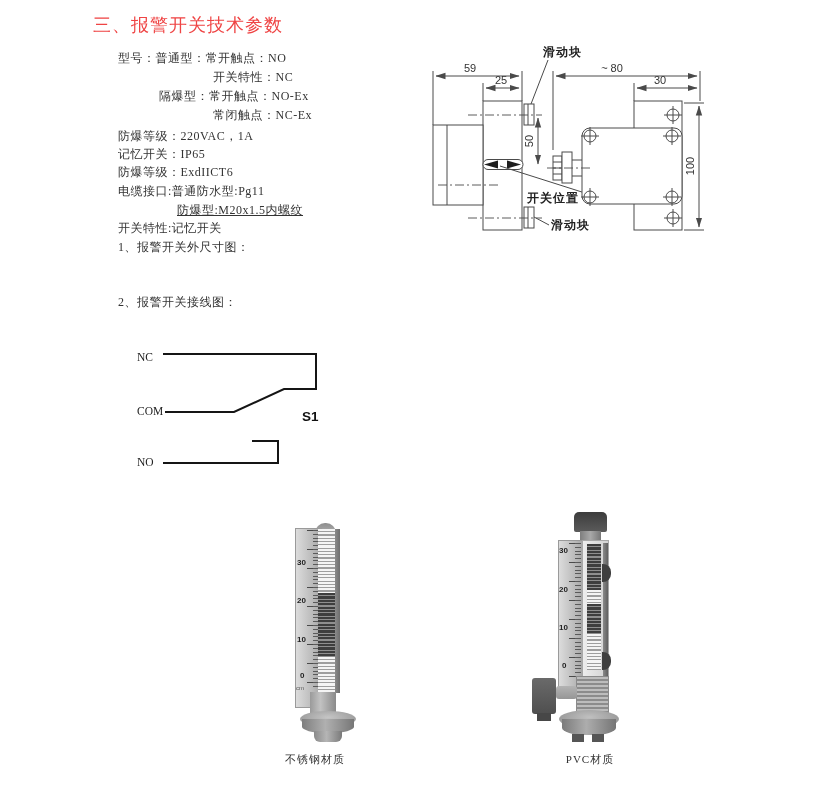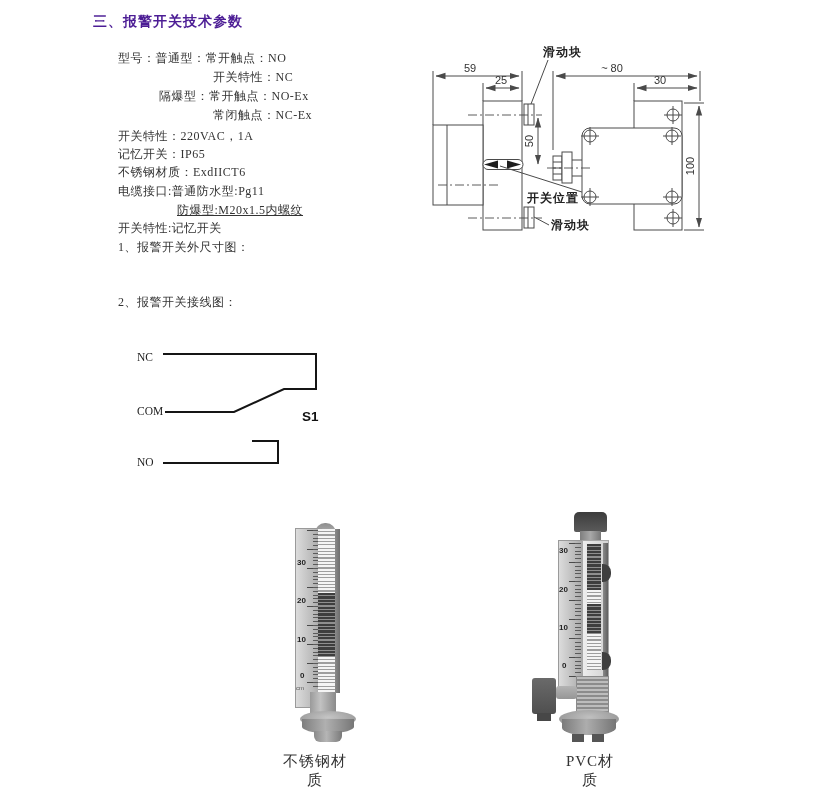--- a/index.html
+++ b/index.html
@@ -1,22 +1,22 @@
 <!DOCTYPE html>
 <html><head>
 <meta charset="utf-8">
 <style>
   html,body{margin:0;padding:0;background:#ffffff;}
   body{width:819px;height:800px;position:relative;overflow:hidden;
        font-family:"Liberation Serif", serif;color:#333;}
   .abs{position:absolute;}
-  .heading{font-family:"Liberation Sans", sans-serif;font-weight:bold;
-           font-size:14px;color:#4c1d95;letter-spacing:1px;}
+  .heading{font-family:"Liberation Sans", sans-serif;font-weight:normal;
+           font-size:18px;color:#ef4444;letter-spacing:1px;}
   .spec{font-size:12px;line-height:13px;color:#333;white-space:pre;letter-spacing:0.5px;}
-  .caption{font-size:15px;color:#333;letter-spacing:1px;}
+  .caption{font-size:11px;color:#333;letter-spacing:1px;}
   svg{position:absolute;overflow:visible;}
   .dln{stroke:#4a4a4a;stroke-width:1;fill:none;}
   .dfill{stroke:#4a4a4a;stroke-width:1;fill:#ffffff;}
   .cline{stroke:#4a4a4a;stroke-width:0.9;fill:none;stroke-dasharray:9,3,2,3;}
   .dtxt{font-family:"Liberation Sans", sans-serif;font-size:11px;fill:#333;}
   .dlbl{font-size:12px;fill:#222;font-weight:600;letter-spacing:1px;}
   .wln{stroke:#151515;stroke-width:2;fill:none;}
   .wtxt{font-family:"Liberation Serif", serif;font-size:11.5px;fill:#222;}
   .ws1{font-family:"Liberation Sans", sans-serif;font-size:13.5px;font-weight:bold;fill:#111;}
   .wedge{fill:#1e1e1e;stroke:none;}
@@ -34,23 +34,23 @@
 </style>
 </head>
 <body>
 
 <div class="abs heading" style="left:93px;top:13px;">三、报警开关技术参数</div>
 
 <div class="abs spec" style="left:118px;top:52px;">型号：普通型：常开触点：NO</div>
 <div class="abs spec" style="left:213px;top:71px;">开关特性：NC</div>
 <div class="abs spec" style="left:159px;top:90px;">隔爆型：常开触点：NO-Ex</div>
 <div class="abs spec" style="left:213px;top:109px;">常闭触点：NC-Ex</div>
-<div class="abs spec" style="left:118px;top:130px;">开关特性：220VAC，1A</div>
+<div class="abs spec" style="left:118px;top:130px;">防爆等级：220VAC，1A</div>
 <div class="abs spec" style="left:118px;top:148px;">记忆开关：IP65</div>
-<div class="abs spec" style="left:118px;top:166px;">不锈钢材质：ExdIICT6</div>
+<div class="abs spec" style="left:118px;top:166px;">防爆等级：ExdIICT6</div>
 <div class="abs spec" style="left:118px;top:185px;">电缆接口:普通防水型:Pg11</div>
 <div class="abs spec" style="left:177px;top:204px;text-decoration:underline;">防爆型:M20x1.5内螺纹</div>
 <div class="abs spec" style="left:118px;top:222px;">开关特性:记忆开关</div>
 <div class="abs spec" style="left:118px;top:241px;">1、报警开关外尺寸图：</div>
 <div class="abs spec" style="left:118px;top:296px;">2、报警开关接线图：</div>
 
 <svg width="310" height="220" viewBox="412 33 310 220" style="left:412px;top:33px;">
   <defs>
     <marker id="arr" viewBox="0 0 10 10" refX="9.5" refY="5" markerWidth="10" markerHeight="10" orient="auto-start-reverse">
       <path d="M0,1.8 L10,5 L0,8.2 z" fill="#4a4a4a"></path>

